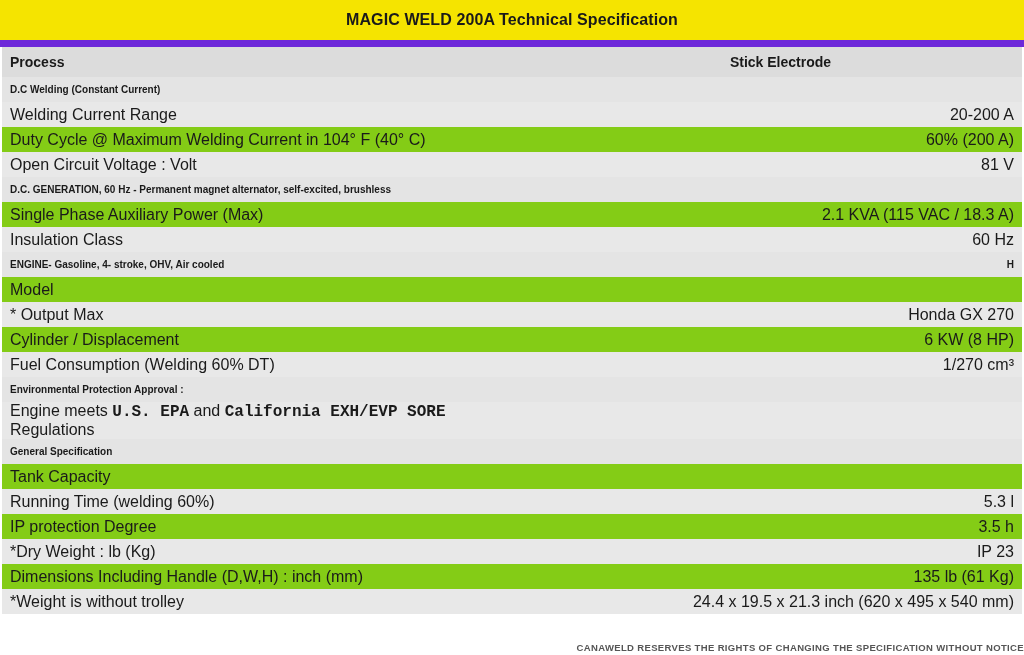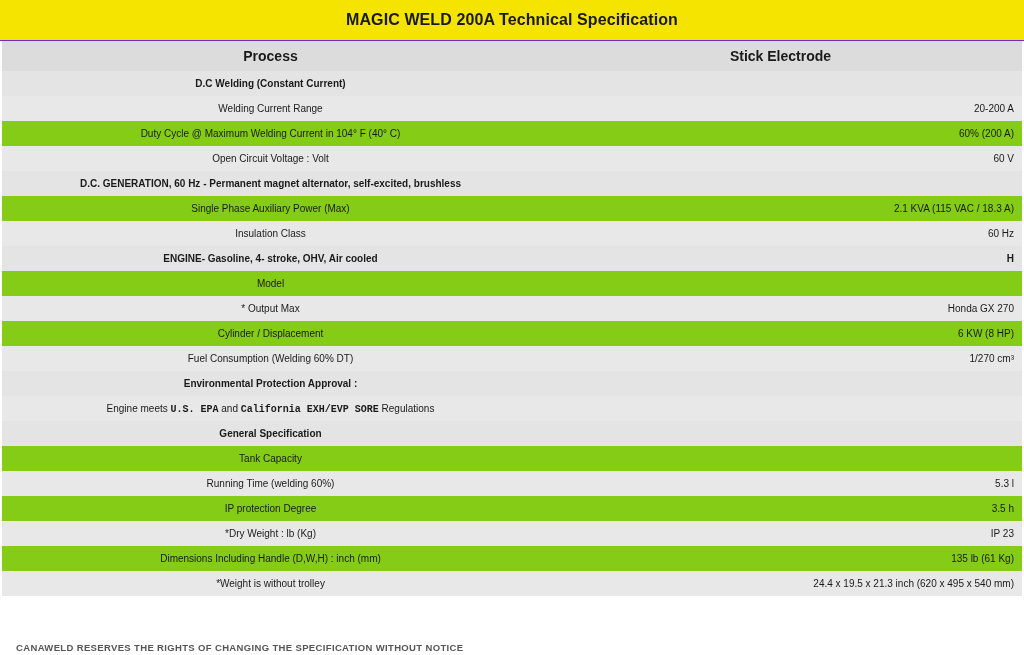--- a/index.html
+++ b/index.html
@@ -19,40 +19,40 @@
     height: 655px;
     position: relative;
     box-sizing: border-box;
   }
   .title-bar {
     background: #f5e400;
     height: 40px;
     display: flex;
     align-items: center;
     justify-content: center;
-    border-bottom: 1px solid #6d28d9;
+    border-bottom: 7px solid #6d28d9;
   }
   .title-bar .title-text {
     font-size: 16px;
     font-weight: bold;
     color: #1a1a1a;
     letter-spacing: 0.1px;
   }
   table.spec-table {
     width: 1020px;
     margin: 0 2px;
     border-collapse: collapse;
     table-layout: fixed;
   }
   table.spec-table col.c-left { width: 537px; }
   table.spec-table col.c-right { width: 483px; }
 
   table.spec-table td {
     padding: 0 8px;
-    font-size: 10px;
+    font-size: 16px;
     vertical-align: middle;
     border: none;
     height: 25px;
     box-sizing: border-box;
   }
   tr.header-row td {
     background: #dcdcdc;
     font-size: 14px;
     font-weight: bold;
     height: 30px;
@@ -65,28 +65,28 @@
     font-weight: bold;
     font-size: 10px;
   }
   tr.alt-a td { background: #e8e8e8; }
   tr.alt-b td { background: #84cc16; }
   td.right {
     text-align: right;
     font-size: 12.5px;
   }
   td.left {
-    text-align: center;
+    text-align: left;
   }
   .footnote {
     position: absolute;
     left: 16px;
     right: 0;
     bottom: 2px;
-    text-align: left;
+    text-align: right;
     font-size: 9.5px;
     letter-spacing: 0.35px;
     color: #555555;
     font-weight: bold;
   }
   .bold-inline { font-weight: bold; font-family: Liberation Mono, monospace; }
 </style>
 </head>
 <body>
 
@@ -113,21 +113,21 @@
         <tr class="alt-a">
           <td class="left">Welding Current Range</td>
           <td class="right">20-200 A</td>
         </tr>
         <tr class="alt-b">
           <td class="left">Duty Cycle @ Maximum Welding Current in 104° F (40° C)</td>
           <td class="right">60%  (200 A)</td>
         </tr>
         <tr class="alt-a">
           <td class="left">Open Circuit Voltage : Volt</td>
-          <td class="right">60 V</td>
+          <td class="right">81 V</td>
         </tr>
         <tr class="section-row">
           <td class="left">D.C. GENERATION, 60 Hz - Permanent magnet alternator, self-excited, brushless</td>
           <td class="right"></td>
         </tr>
         <tr class="alt-b">
           <td class="left">Single Phase Auxiliary Power (Max)</td>
           <td class="right">2.1 KVA (115 VAC / 18.3 A)</td>
         </tr>
         <tr class="alt-a">

